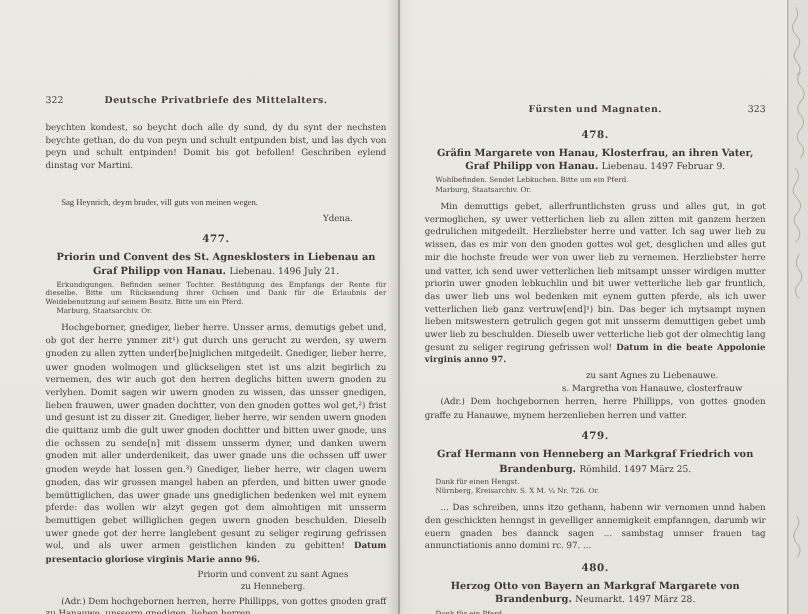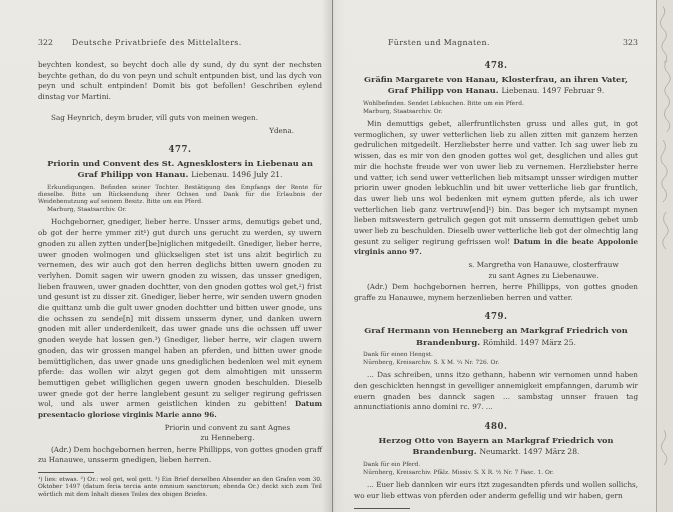--- a/index.html
+++ b/index.html
@@ -7,41 +7,41 @@
     position:relative;width:673px;height:512px;overflow:hidden;
     background:linear-gradient(180deg,#ebe9e4 0%,#e9e7e2 60%,#e6e4df 100%);
     font-family:"DejaVu Serif","Liberation Serif",serif;
     color:#3d3a34;
   }
   .page{position:absolute;top:16px;box-sizing:border-box;}
   .page-left{left:0;width:330px;padding:22px 8px 0 38px;}
   .page-right{left:344px;width:311px;padding:22px 17px 0 10px;}
   .pagehead{display:flex;align-items:baseline;font-size:7.8px;color:#45423c;margin-bottom:13px;}
   .pagehead .pn{width:34px;}
-  .pagehead .pn.r{text-align:right;}
-  .pagehead .rh{flex:1;letter-spacing:.4px;font-weight:normal;}
+  .pagehead .pn.r{text-align:right;margin-top:48px;}
+  .pagehead .rh{flex:1;text-align:center;letter-spacing:.4px;font-weight:bold;}
   .bt{font-size:7.2px;line-height:10.7px;text-align:justify;margin:0;}
   .ind{text-indent:13px;}
   .sig-right{text-align:right;padding-right:28px;margin:2px 0 1px;font-size:7.2px;line-height:10.5px;}
   .lnum{text-align:center;font-weight:bold;font-size:8.6px;margin:8px 0 4px;letter-spacing:.5px;}
   .lhead{font-size:8.2px;font-weight:bold;line-height:11.3px;margin:0 0 3px;text-align:center;}
   .lhead .pd{font-weight:normal;font-size:7.6px;}
   .sm{font-size:5.9px;line-height:7.2px;margin:0 0 1px;color:#46433d;text-align:justify;}
   .sm.ind2{text-indent:9px;}
   .sigblock{margin:2px 0 1px;padding-left:95px;text-align:center;font-size:7.2px;line-height:10.4px;}
   .datum{font-weight:bold;font-family:"DejaVu Serif",serif;}
   .fnrule{width:56px;border-top:1px solid #57544e;margin:6px 0 3px;}
   .fn{font-size:5.9px;line-height:7.3px;margin:0;text-align:justify;}
   .sigmark{text-align:right;padding-right:52px;font-size:7.4px;margin-top:6px;}
   .gutter{position:absolute;left:322px;top:0;width:24px;height:512px;
     background:linear-gradient(90deg,rgba(90,85,75,0) 0%,rgba(90,85,75,.16) 38%,rgba(90,85,75,.04) 58%,rgba(90,85,75,0) 100%);}
   .gutterline{position:absolute;left:332px;top:0;width:1px;height:512px;background:rgba(60,55,48,.5);}
   .edge{position:absolute;left:656px;top:0;width:17px;height:512px;background:#e0ddd7;border-left:1px solid #aba79f;}
   .edge svg{position:absolute;top:0;left:0;}
-  .mb4{margin-bottom:4px;} .mt3{margin-top:10px;}
+  .mb4{margin-bottom:4px;} .mt3{margin-top:20px;font-family:Liberation Serif, serif;}
 </style>
 </head>
 <body>
 
 <div class="scan">
 
   <div class="page page-left">
     <div class="pagehead">
       <span class="pn">322</span>
       <span class="rh">Deutsche Privatbriefe des Mittelalters.</span>
@@ -79,37 +79,37 @@
 
     <div class="lnum" style="margin-top:12px;">478.</div>
     <div class="lhead">
       <span>Gräfin Margarete von Hanau, Klosterfrau, an ihren Vater, Graf Philipp von Hanau.</span>
       <span class="pd">Liebenau.  1497 Februar 9.</span>
     </div>
     <p class="sm ind2">Wohlbefinden. Sendet Lebkuchen. Bitte um ein Pferd.</p>
     <p class="sm ind2 mb4">Marburg, Staatsarchiv.  Or.</p>
     <p class="bt ind"><span>Min demuttigs gebet, allerfruntlichsten gruss und alles gut, in got vermoglichen, sy uwer vetterlichen lieb zu allen zitten mit ganzem herzen gedrulichen mitgedeilt. Herzliebster herre und vatter. Ich sag uwer lieb zu wissen, das es mir von den gnoden gottes wol get, desglichen und alles gut mir die hochste freude wer von uwer lieb zu vernemen. Herzliebster herre und vatter, ich send uwer vetterlichen lieb mitsampt unsser wirdigen mutter priorin uwer gnoden lebkuchlin und bit uwer vetterliche lieb gar fruntlich, das uwer lieb uns wol bedenken mit eynem gutten pferde, als ich uwer vetterlichen lieb ganz vertruw[end]¹) bin. Das beger ich mytsampt mynen lieben mitswestern getrulich gegen got mit unsserm demuttigen gebet umb uwer lieb zu beschulden. Dieselb uwer vetterliche lieb got der olmechtig lang gesunt zu seliger regirung gefrissen wol!</span> <span class="datum">Datum in die beate Appolonie virginis anno 97.</span></p>
     <div class="sigblock">
+      <div>zu sant Agnes zu Liebenauwe.</div>
       <div>s. Margretha von Hanauwe, closterfrauw</div>
-      <div>zu sant Agnes zu Liebenauwe.</div>
     </div>
     <p class="bt ind">(Adr.)  Dem hochgebornen herren, herre Phillipps, von gottes gnoden graffe zu Hanauwe, mynem herzenlieben herren und vatter.</p>
 
     <div class="lnum">479.</div>
     <div class="lhead">
       <span>Graf Hermann von Henneberg an Markgraf Friedrich von Brandenburg.</span>
       <span class="pd">Römhild.  1497 März 25.</span>
     </div>
     <p class="sm ind2">Dank für einen Hengst.</p>
     <p class="sm ind2 mb4">Nürnberg, Kreisarchiv.  S. X M. ¼ Nr. 726.  Or.</p>
     <p class="bt ind">... Das schreiben, unns itzo gethann, habenn wir vernomen unnd haben den geschickten henngst in gevelliger annemigkeit empfanngen, darumb wir euern gnaden bes dannck sagen ... sambstag unnser frauen tag annunctiationis anno domini rc. 97. ...</p>
 
     <div class="lnum">480.</div>
     <div class="lhead">
-      <span>Herzog Otto von Bayern an Markgraf Friedrich von Brandenburg.</span>
+      <span>Herzog Otto von Bayern an Markgraf Margarete von Brandenburg.</span>
       <span class="pd">Neumarkt.  1497 März 28.</span>
     </div>
     <p class="sm ind2">Dank für ein Pferd.</p>
     <p class="sm ind2 mb4">Nürnberg, Kreisarchiv.  Pfälz. Missiv.  S. X R. ½ Nr. 7 Fasc. 1.  Or.</p>
     <p class="bt ind">... Euer lieb dannken wir eurs itzt zugesandten pferds und wollen sollichs, wo eur lieb ettwas von pferden oder anderm gefellig und wir haben, gern</p>
 
     <div class="fnrule"></div>
     <p class="fn">¹) tilgiert.</p>
     <div class="sigmark">21*</div>
   </div>

